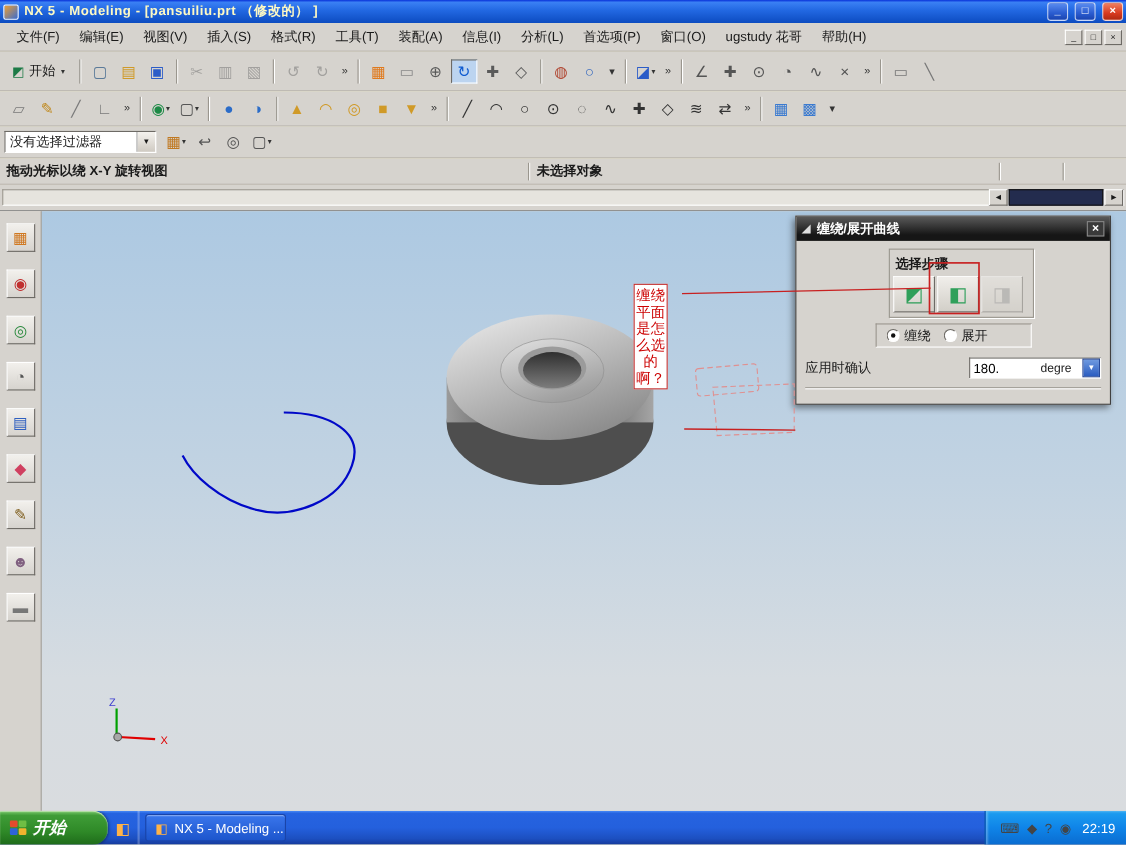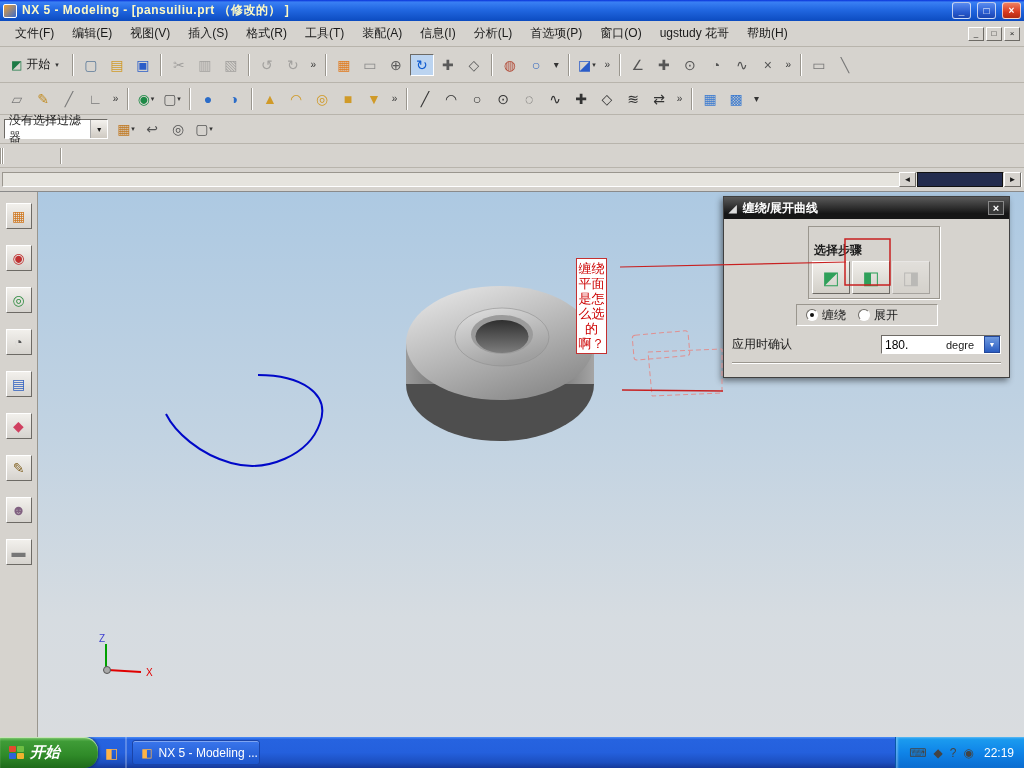--- a/index.html
+++ b/index.html
@@ -40,21 +40,21 @@
   .tbicon.disabled { opacity:.5; }
   .dd { font-size:7px; color:#333; margin-left:1px; }
   .tbbtn { display:inline-flex; align-items:center; gap:4px; padding:2px 7px; margin-right:2px; }
   .tbsep { width:2px; height:22px; margin:0 4px; border-left:1px solid #9a968e; border-right:1px solid #fff; }
 
   
   .selbar { height:29px; display:flex; align-items:center; gap:5px; padding:2px 4px;
     background:#d6d3ce; border-bottom:1px solid #b8b4ac; }
   .combo { display:flex; align-items:center; height:20px; background:#fff;
     border:1px solid; border-color:#6d6a65 #fff #fff #6d6a65; }
-  .filtercombo { width:104px; justify-content:space-between; padding-left:4px; }
+  .filtercombo { width:138px; justify-content:space-between; padding-left:4px; }
   .combo-btn { width:17px; height:18px; display:flex; align-items:center; justify-content:center;
     font-size:7px; background:linear-gradient(#f4f2ee,#cfcac2); border-left:1px solid #aaa; }
 
   
   .promptbar { height:24px; display:flex; align-items:center; font-weight:bold;
     background:#d6d3ce; border-bottom:1px solid #b8b4ac; }
   .prompt-text { padding-left:6px; width:480px; }
   .pdiv { width:2px; height:16px; border-left:1px solid #9a968e; border-right:1px solid #fff; }
   .status-text { padding-left:6px; flex:1; }
   .pcell { width:56px; height:100%; }
@@ -85,21 +85,21 @@
   .dialog { position:absolute; left:723px; top:4px; width:287px; z-index:20;
     background:#d6d3ce; border:1px solid #404040; box-shadow:-2px 3px 6px rgba(0,0,0,.45); }
   .dlg-title { height:22px; display:flex; align-items:center; gap:6px; padding:0 5px;
     color:#fff; font-weight:bold; background:linear-gradient(180deg,#5a5a5a,#161616 75%); }
   .dlg-title-icon { font-size:10px; color:#ddd; }
   .dlg-close { margin-left:auto; width:16px; height:14px; display:flex; align-items:center;
     justify-content:center; font-size:11px; color:#fff; background:#3a3a3a; border:1px solid #888; }
   .dlg-body { padding:6px 8px 6px; }
   .steps-group { margin:1px 0 2px 76px; width:132px; border:1px solid #9a968e;
     box-shadow:1px 1px 0 #fff; padding:1px 3px 4px; }
-  .steps-label { font-weight:bold; margin:14px 0 2px 2px; }
+  .steps-label { font-weight:bold; margin:4px 0 2px 2px; }
   .steps-row { display:flex; gap:2px; }
   .step { width:38px; height:33px; display:flex; align-items:center; justify-content:center;
     font-size:18px; background:linear-gradient(#f0eeea,#d2cfc8);
     border:1px solid; border-color:#fff #6d6a65 #6d6a65 #fff; }
   .step.disabled { opacity:.45; }
   .filter-row { display:flex; align-items:center; margin:8px 0 4px; }
   .disabled-label { color:#8f8d88; }
   .filter-combo { margin-left:auto; width:96px; height:19px; }
   .filter-combo span:first-child { flex:1; padding-left:4px; }
   .radio-panel { margin:5px 0 0 64px; width:142px; height:22px; display:flex; align-items:center;
@@ -415,21 +415,23 @@
           <span style="color: rgb(85, 85, 85);">◎</span>
         </span>
         <span class="tbicon">
           <span style="color: rgb(85, 85, 85);">▢</span>
           <span class="dd">▾</span>
         </span>
       </span>
   </div>
 
   <div class="promptbar">
+    <span class="prompt-text">拖动光标以绕 X-Y 旋转视图</span>
     <span class="pdiv"></span>
+    <span class="status-text">未选择对象</span>
     <span class="pdiv"></span>
     <span class="pcell"></span>
     <span class="pdiv"></span>
     <span class="pcell"></span>
   </div>
 
   <div class="scrollstrip">
     <div class="hs-track"></div>
     <span class="hs-btn left">◄</span>
     <span class="hs-thumb"></span>

